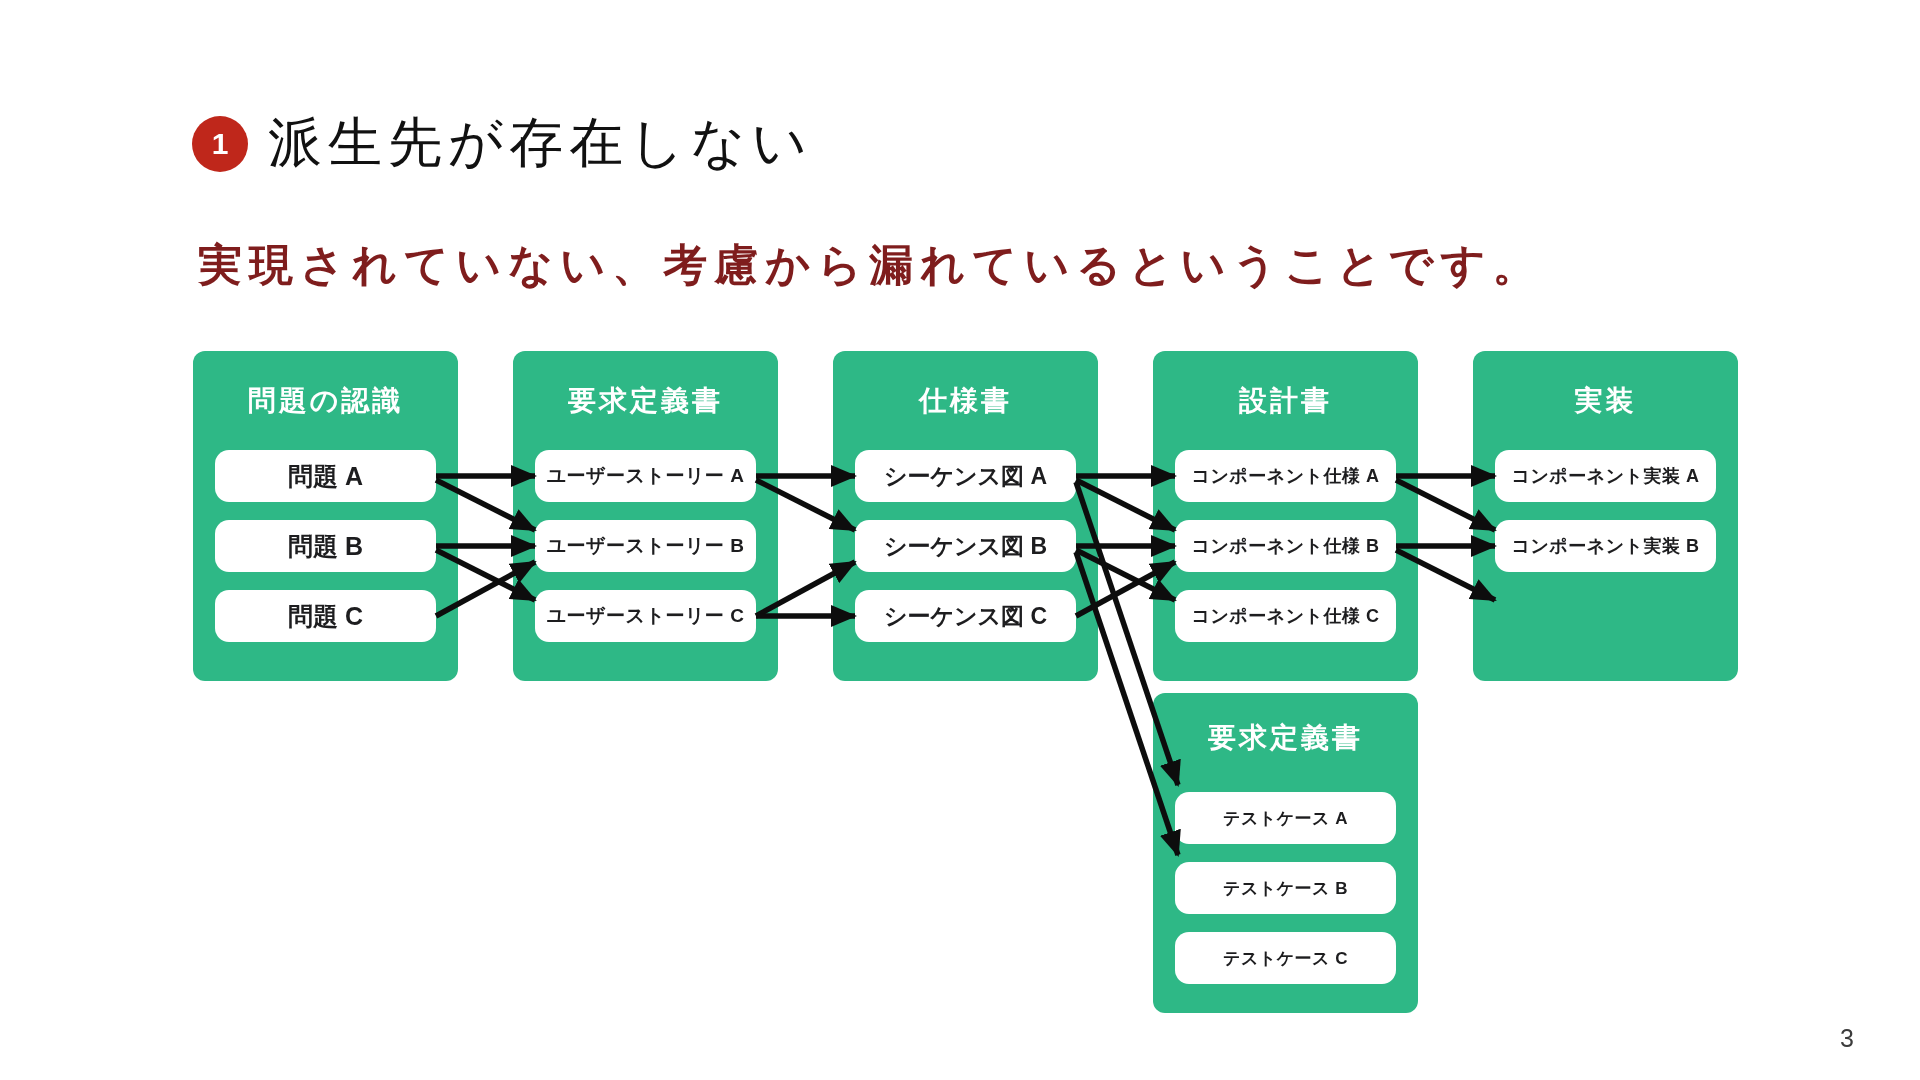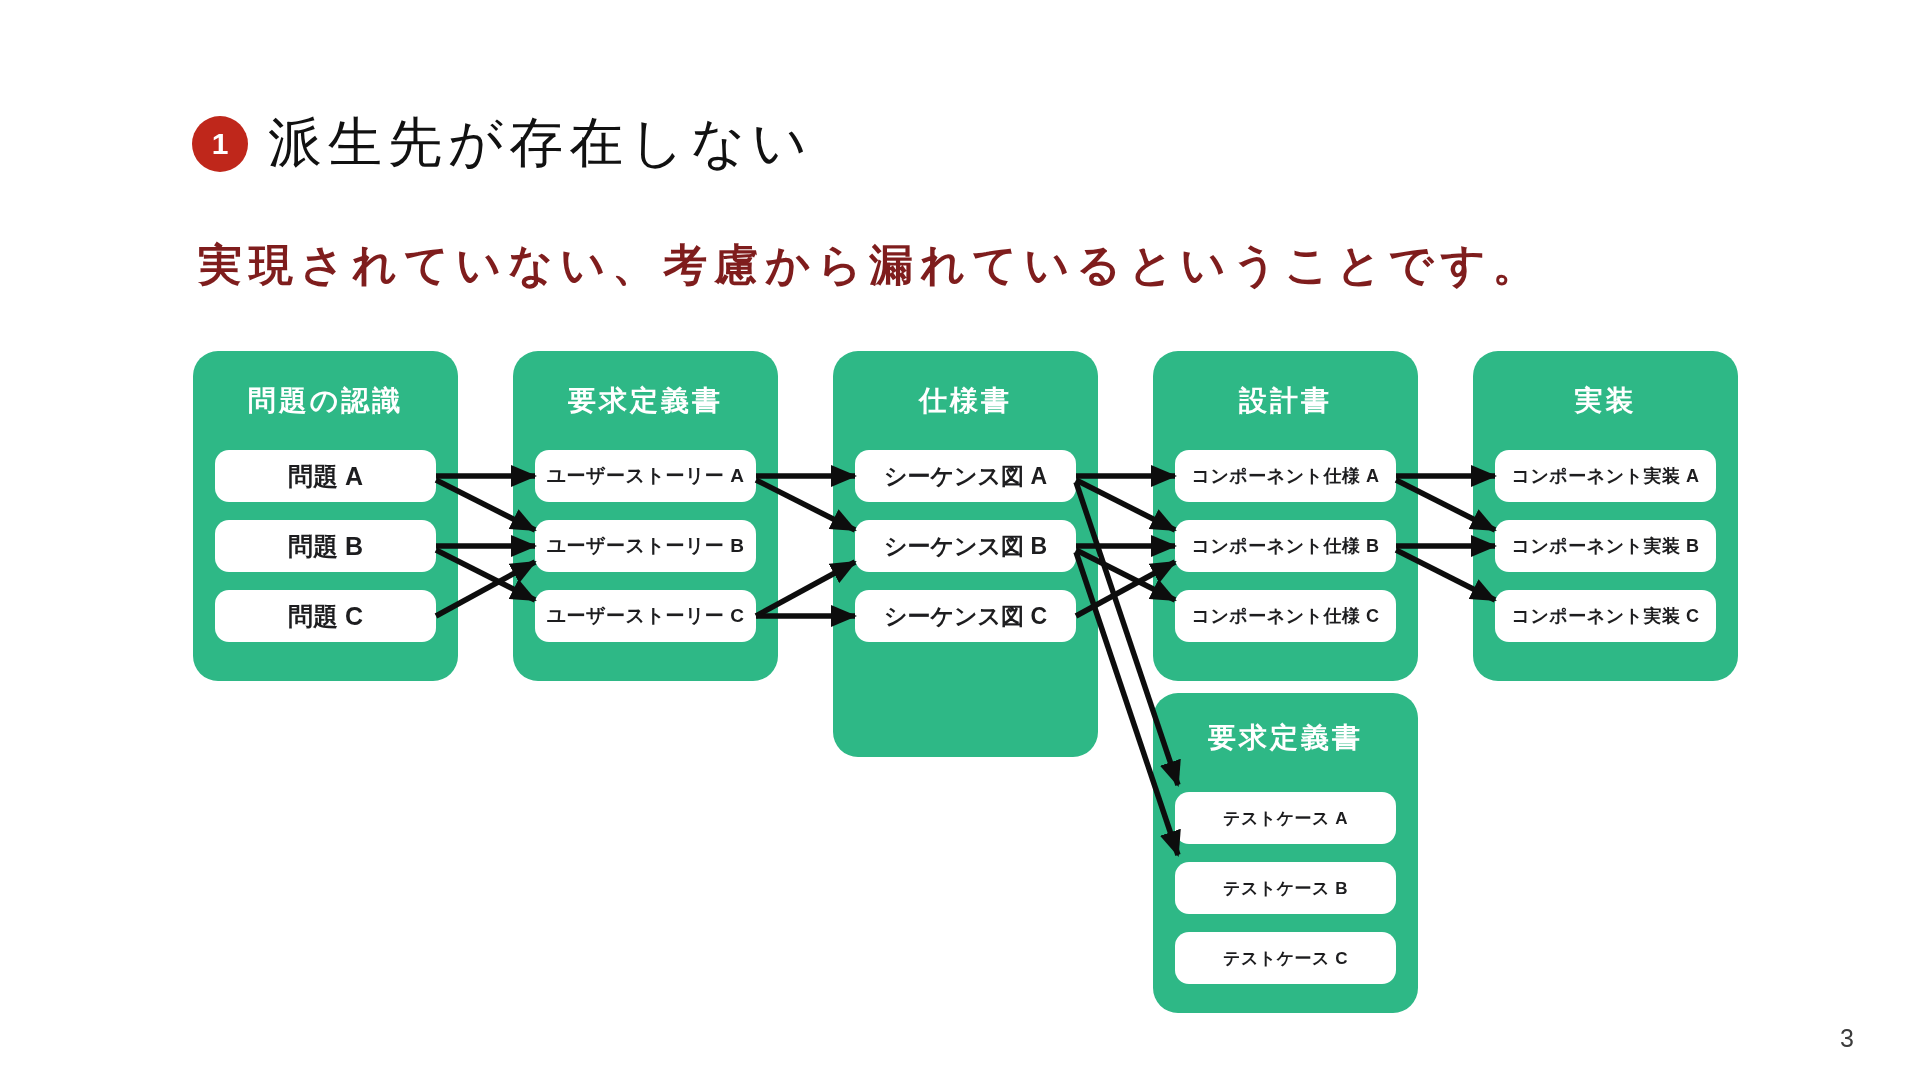--- a/index.html
+++ b/index.html
@@ -9,21 +9,21 @@
   
   .badge{position:absolute;left:192px;top:116px;width:56px;height:56px;border-radius:50%;
          background:var(--red,#bf271b);color:#fff;display:flex;align-items:center;justify-content:center;
          font-size:30px;font-weight:700;}
   .title{position:absolute;left:268px;top:110px;margin:0;font-size:54px;line-height:64px;
          font-weight:400;letter-spacing:6px;color:#111;}
   .subtitle{position:absolute;left:198px;top:236px;margin:0;font-size:44px;line-height:58px;
          font-weight:600;letter-spacing:7px;color:#7f1d1d;}
 
   
-  .panel{position:absolute;width:265px;background:var(--green,#2eb886);border-radius:25px;}
+  .panel{position:absolute;width:265px;background:var(--green,#2eb886);border-radius:12px;}
   .panel-title{position:absolute;top:0;left:0;right:0;height:99px;margin:0;display:flex;
          align-items:center;justify-content:center;color:#fff;font-size:28px;font-weight:700;letter-spacing:3px;}
   .node{position:absolute;left:22px;right:22px;height:52px;background:#fff;border-radius:14px;
          display:flex;align-items:center;justify-content:center;font-weight:700;color:#1d1d1f;white-space:nowrap;}
   .node:nth-of-type(1){top:99px}
   .node:nth-of-type(2){top:169px}
   .node:nth-of-type(3){top:239px}
   .fs25 .node{font-size:25px}
   .fs23 .node{font-size:23px}
   .fs19 .node{font-size:19px;letter-spacing:.5px}
@@ -82,39 +82,38 @@
     <div class="node">問題 C</div>
   </section>
 
   <section class="panel fs19" style="left:513px;top:351px;height:330px">
     <h2 class="panel-title">要求定義書</h2>
     <div class="node">ユーザーストーリー A</div>
     <div class="node">ユーザーストーリー B</div>
     <div class="node">ユーザーストーリー C</div>
   </section>
 
-  <section class="panel fs23" style="left:833px;top:351px;height:406px">
+  <section class="panel fs23" style="left:833px;top:351px;height:330px">
     <h2 class="panel-title">仕様書</h2>
     <div class="node">シーケンス図 A</div>
     <div class="node">シーケンス図 B</div>
     <div class="node">シーケンス図 C</div>
   </section>
 
   <section class="panel fs18" style="left:1153px;top:351px;height:330px">
     <h2 class="panel-title">設計書</h2>
     <div class="node">コンポーネント仕様 A</div>
     <div class="node">コンポーネント仕様 B</div>
     <div class="node">コンポーネント仕様 C</div>
   </section>
 
   <section class="panel fs18" style="left:1473px;top:351px;height:330px">
     <h2 class="panel-title">実装</h2>
     <div class="node">コンポーネント実装 A</div>
     <div class="node">コンポーネント実装 B</div>
-    <div class="node">コンポーネント実装 C</div>
   </section>
 
   <section class="panel fs17" style="left:1153px;top:693px;height:320px">
     <h2 class="panel-title" style="height:90px">要求定義書</h2>
     <div class="node">テストケース A</div>
     <div class="node">テストケース B</div>
     <div class="node">テストケース C</div>
   </section>
 
   <div class="page-number">3</div>

